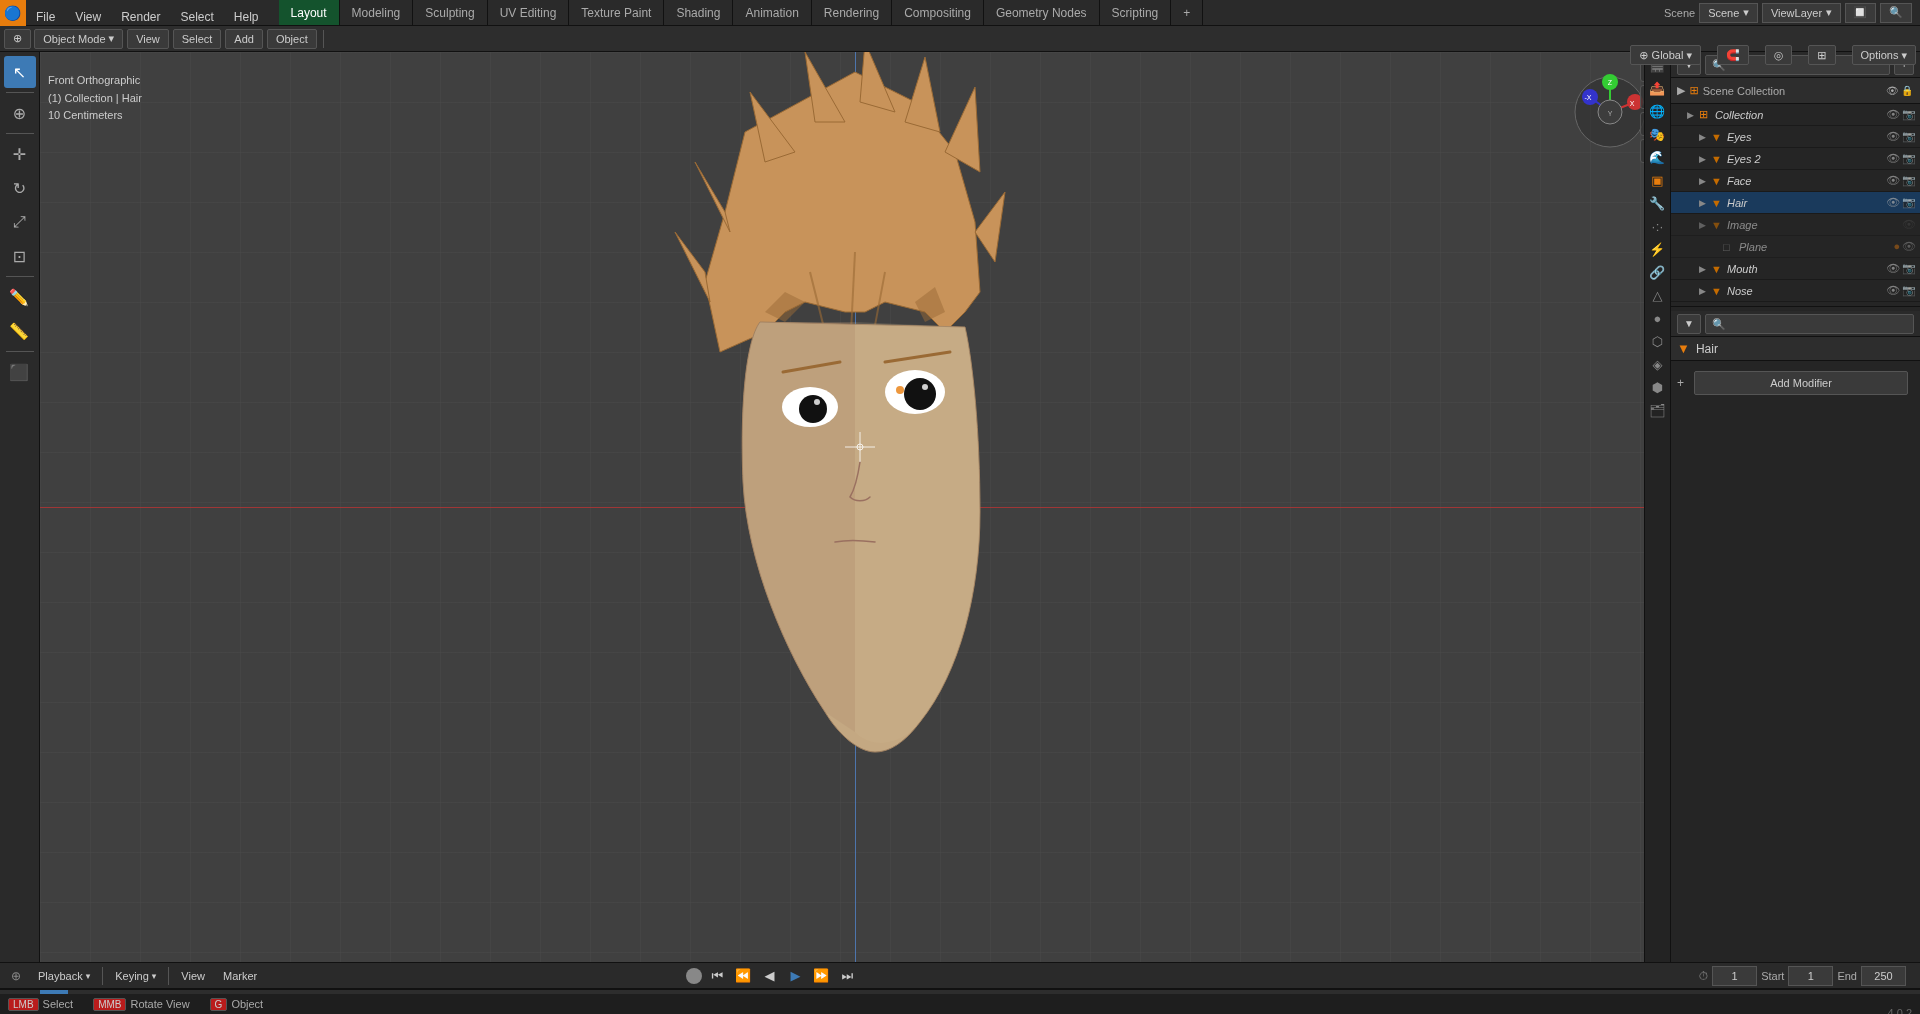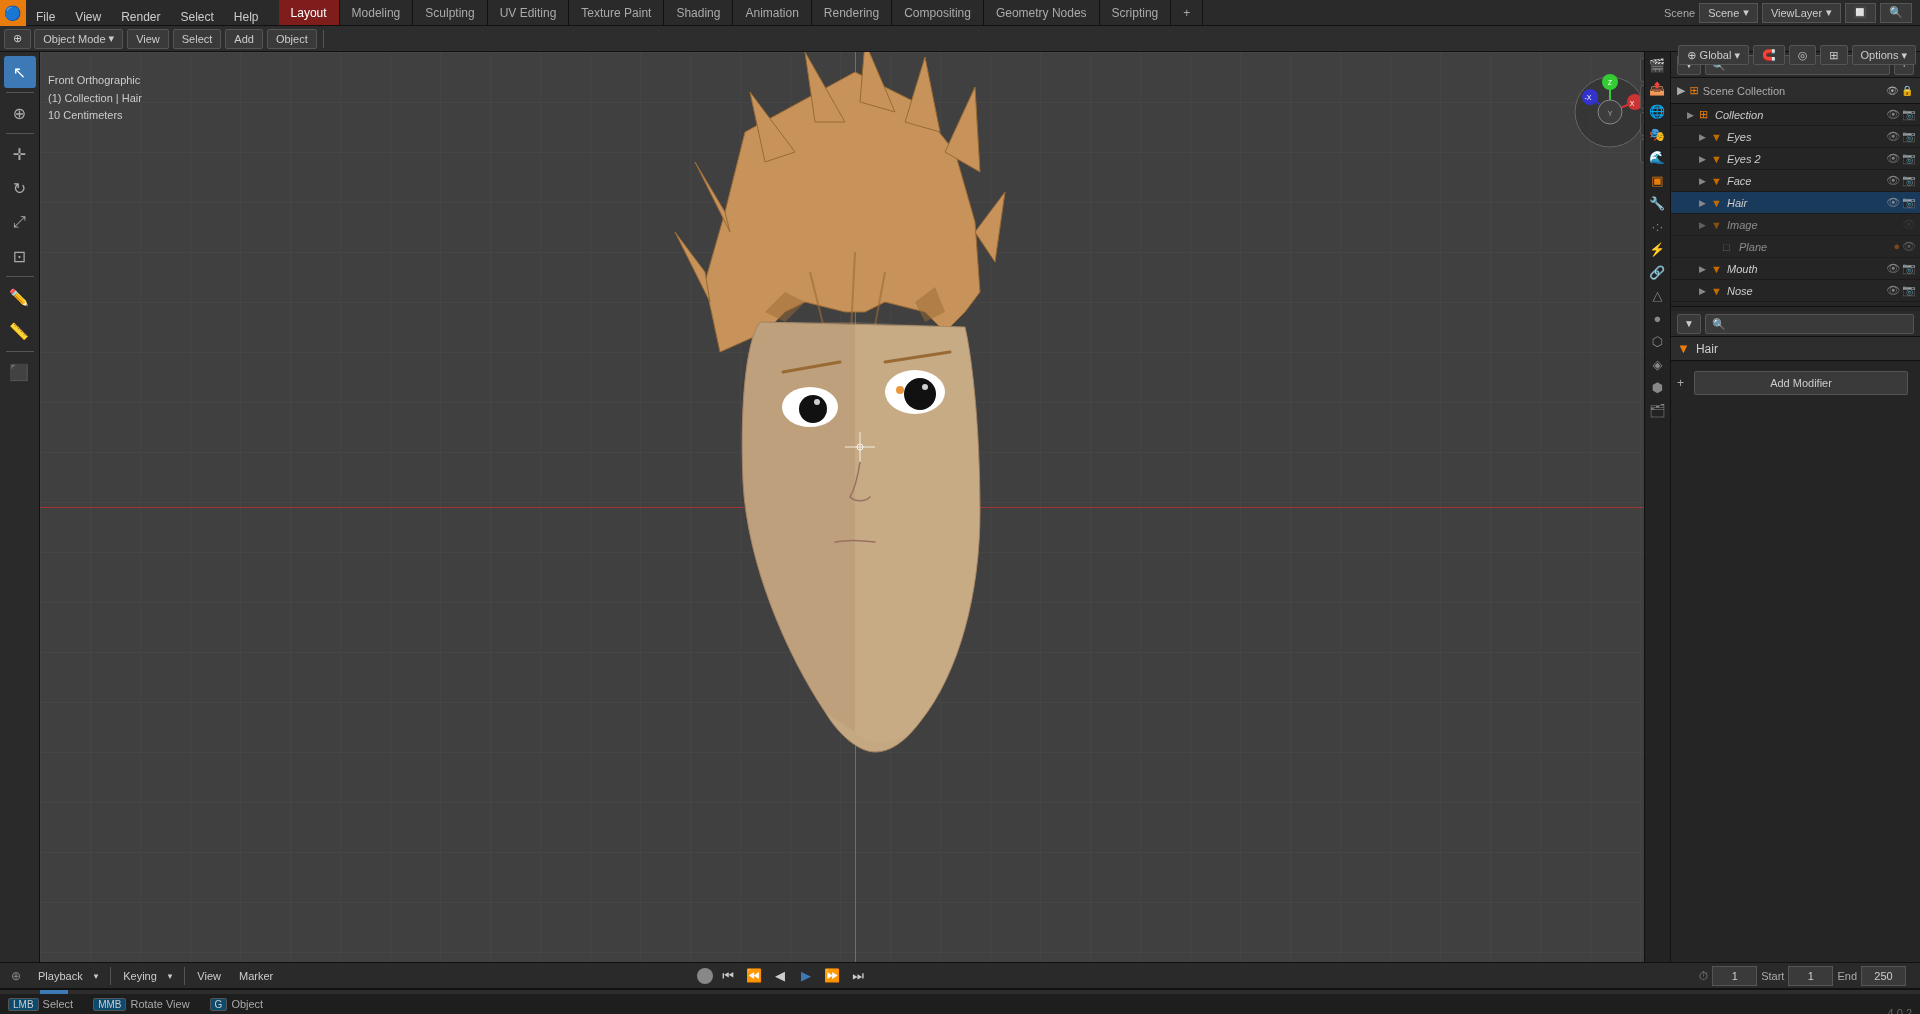--- a/index.html
+++ b/index.html
@@ -51,21 +51,21 @@
     .workspace-tab {
       padding: 0 12px;
       height: 100%;
       display: flex; align-items: center;
       font-size: 12px;
       color: #aaa;
       cursor: pointer;
       border-right: 1px solid #111;
     }
     .workspace-tab.active {
-      background: #7f1d1d;
+      background: #14532d;
       color: white;
     }
     .top-right-controls {
       margin-left: auto;
       display: flex; align-items: center;
       height: 100%;
       padding-right: 8px;
       gap: 4px;
     }
     .top-right-btn {
@@ -343,21 +343,21 @@
       background: transparent;
       border: none;
       color: #ccc;
       font-size: 11px;
       padding: 0 6px;
       cursor: pointer;
       display: flex; align-items: center;
       border-radius: 2px;
     }
     .tl-dropdown {
-      display: flex; align-items: center; gap: 11px;
+      display: flex; align-items: center; gap: 3px;
       padding: 0 6px;
       color: #ccc; font-size: 11px;
       cursor: pointer;
     }
     .tl-separator { width: 1px; height: 18px; background: #555; }
 
     
     .playback-controls {
       display: flex; align-items: center; gap: 4px;
       margin: 0 auto;
@@ -410,21 +410,21 @@
       align-items: center;
       padding: 0 8px;
       gap: 20px;
       z-index: 200;
     }
     .status-item {
       display: flex; align-items: center; gap: 4px;
       color: #aaa; font-size: 11px;
     }
     .status-key {
-      background: #0c4a6e;
+      background: #b91c1c;
       border: 1px solid #555;
       border-radius: 2px;
       padding: 0 4px;
       font-size: 10px;
       color: #ccc;
     }
     .mod-add-btn {
       width: 100%;
       height: 24px;
       background: #3a3a3a;
@@ -492,21 +492,21 @@
     <div class="toolbar-btn">⊕</div>
     <div class="toolbar-btn">
       <span>Object Mode</span> ▾
     </div>
   </div>
   <div class="toolbar-btn">View</div>
   <div class="toolbar-btn">Select</div>
   <div class="toolbar-btn">Add</div>
   <div class="toolbar-btn">Object</div>
   <div class="toolbar-separator"></div>
-  <div style="margin-left:auto;display:flex;align-items:flex-start;gap:4px;margin-top:33px;">
+  <div style="margin-left:auto;display:flex;align-items:flex-start;gap:16px;margin-top:33px;">
     <div class="toolbar-btn">⊕ Global ▾</div>
     <div class="toolbar-btn">🧲</div>
     <div class="toolbar-btn">◎</div>
     <div class="toolbar-btn">⊞</div>
     <div class="toolbar-btn">Options ▾</div>
   </div>
 </div>
 
 <div id="left-toolbar">
   <button class="left-tool-btn active">↖</button>

